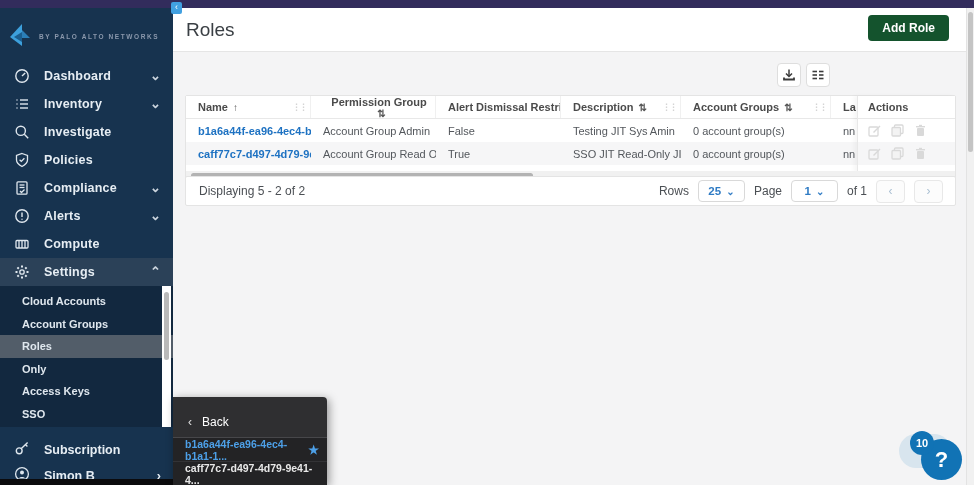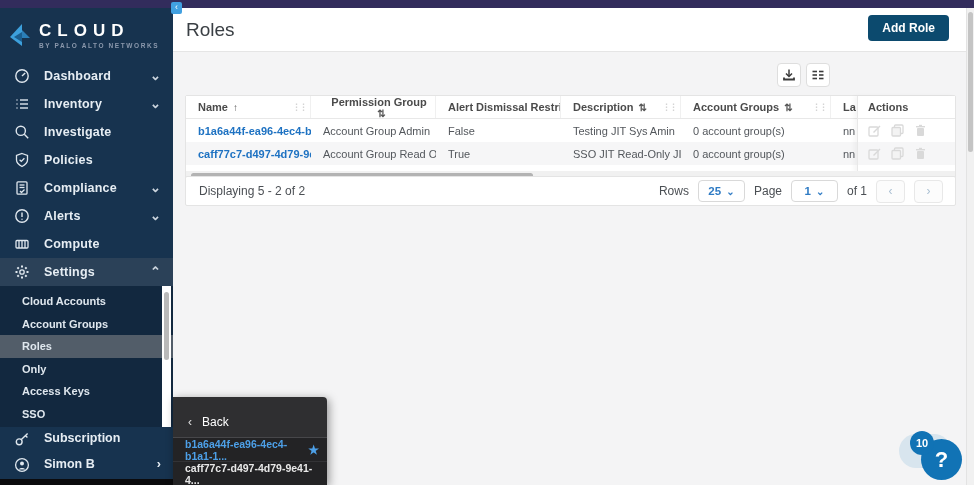--- a/index.html
+++ b/index.html
@@ -18,30 +18,30 @@
   .nav-item .icon { width:17px; height:17px; margin-right:13px; display:inline-flex; }
   .nav-item .lbl { flex:1; letter-spacing:.2px; }
   .nav-item .chev { color:#cdd6df; font-size:13px; font-weight:bold; line-height:10px; }
   .nav-item.active { background:#2b4158; }
   .submenu { background:#12283f; padding:4px 0 6px 0; position:relative; }
   .sub-item { height:22.5px; display:flex; align-items:center; padding-left:22px; color:#dfe7ee; font-size:11px; font-weight:600; cursor:pointer; }
   .sub-item.selected { background:#525d69; }
   .side-scroll { position:absolute; right:2px; top:0; width:9px; height:100%; background:#fff; }
   .side-scroll .thumb { position:absolute; left:2px; top:6px; width:5px; height:68px; background:#b9b9b9; border-radius:3px; }
   .side-footer { }
-  .foot-item { height:26px; display:flex; align-items:flex-start; padding:0 12px 0 14px; color:#e6edf3; font-size:12.5px; font-weight:600; cursor:pointer; }
+  .foot-item { height:26px; display:flex; align-items:flex-end; padding:0 12px 0 14px; color:#e6edf3; font-size:12.5px; font-weight:600; cursor:pointer; }
   .foot-item .icon { width:17px; height:17px; margin-right:13px; display:inline-flex; }
   .foot-item .lbl { flex:1; }
   .side-bottom { position:absolute; bottom:0; left:0; width:173px; height:6px; background:#0b0b0d; }
 
   
   .main { position:absolute; left:173px; top:8px; width:793px; height:477px; background:#f4f4f5; }
   .page-header { position:absolute; left:0; top:0; width:100%; height:44px; background:#fff; border-bottom:1px solid #e5e5e5; }
   .page-title { position:absolute; left:13px; top:11px; font-size:19px; color:#3a3f44; }
-  .add-role-btn { position:absolute; right:17px; top:7px; height:26px; padding:0 14px; background:#0c4a6e; color:#fff; font-size:12px; font-weight:600; border:none; border-radius:4px; line-height:26px; cursor:pointer; }
+  .add-role-btn { position:absolute; right:17px; top:7px; height:26px; padding:0 14px; background:#14532d; color:#fff; font-size:12px; font-weight:600; border:none; border-radius:4px; line-height:26px; cursor:pointer; }
   .collapse-btn { position:absolute; left:171px; top:2px; width:11px; height:12px; background:#41a0e0; border-radius:2px; color:#fff; font-size:9px; line-height:11px; text-align:center; z-index:40; cursor:pointer; }
 
   
   .toolbar { position:absolute; top:55px; left:604px; height:24px; display:flex; gap:5px; }
   .search-box { position:relative; width:126px; height:24px; background:#fff; border:1px solid #dedede; border-radius:4px; }
   .search-box input { width:100%; height:100%; border:none; outline:none; background:transparent; font-size:11px; padding:0 22px 0 9px; color:#6b6b6b; font-family:"Liberation Sans", sans-serif; }
   .search-box input::placeholder { color:#bdbdbd; }
   .search-glyph { position:absolute; right:6px; top:4px; }
   .tool-btn { width:24px; height:24px; background:#fff; border:1px solid #dedede; border-radius:4px; display:flex; align-items:center; justify-content:center; cursor:pointer; }
 
@@ -102,21 +102,20 @@
 <div class="sidebar">
   <div class="logo">
     <span>
       <svg width="24" height="26" viewBox="0 0 24 26">
         <polygon points="1,15 13,2 13,24" fill="#3da0dc"></polygon>
         <polygon points="13,8 21,16 13,16" fill="#2b7fb8"></polygon>
         <polygon points="5,15 13,10 13,20" fill="#1b5e8f"></polygon>
       </svg>
     </span>
     <span class="logo-text">
-      <div class="logo-name">CLOUD</div>
       <div class="logo-sub">BY PALO ALTO NETWORKS</div>
     </span>
   </div>
 
   <div class="nav-item">
     <span class="icon">
       <svg width="16" height="16" viewBox="0 0 16 16" fill="none" stroke="#dfe7ee" stroke-width="1.4">
           <circle cx="8" cy="8" r="6.2"></circle>
           <line x1="8" y1="8" x2="11.2" y2="5"></line>
         </svg>

